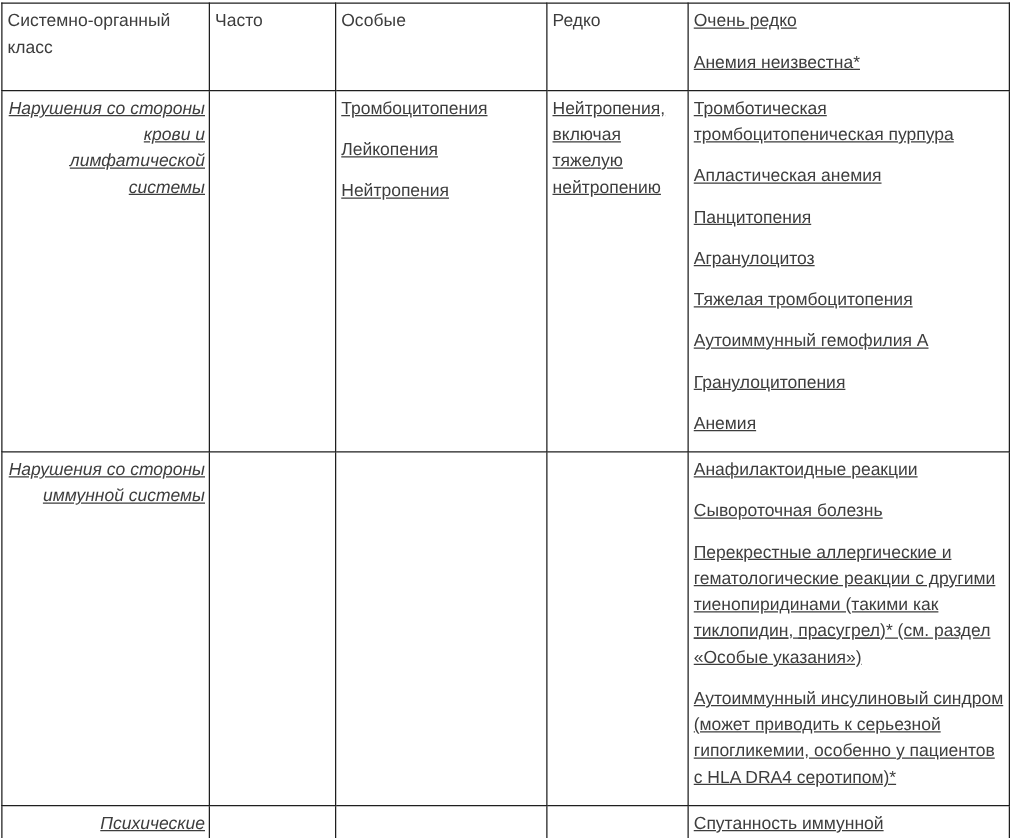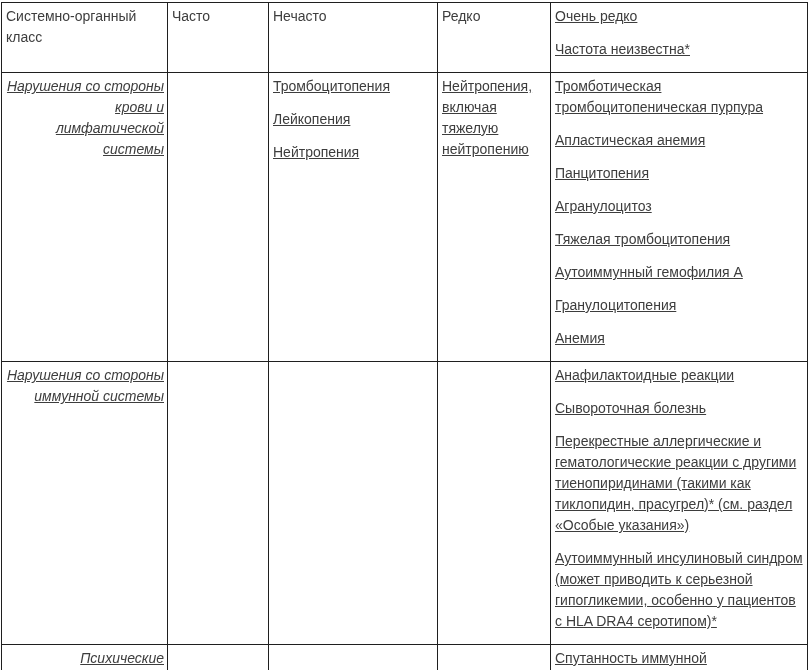--- a/index.html
+++ b/index.html
@@ -47,25 +47,25 @@
         <col class="c2">
         <col class="c3">
         <col class="c4">
         <col class="c5">
     </colgroup>
     <tbody>
 
       <tr class="head">
         <td>Системно-органный класс</td>
         <td>Часто</td>
-        <td>Нечасто</td>
+        <td>Особые</td>
         <td>Редко</td>
         <td>
           <p>Очень редко</p>
-          <p>Частота неизвестна*</p>
+          <p>Анемия неизвестна*</p>
         </td>
       </tr>
 
       <tr class="r1">
         <td class="soc">
           <p>Нарушения со стороны крови и лимфатической системы</p>
         </td>
         <td></td>
         <td>
           <p>Тромбоцитопения</p>

